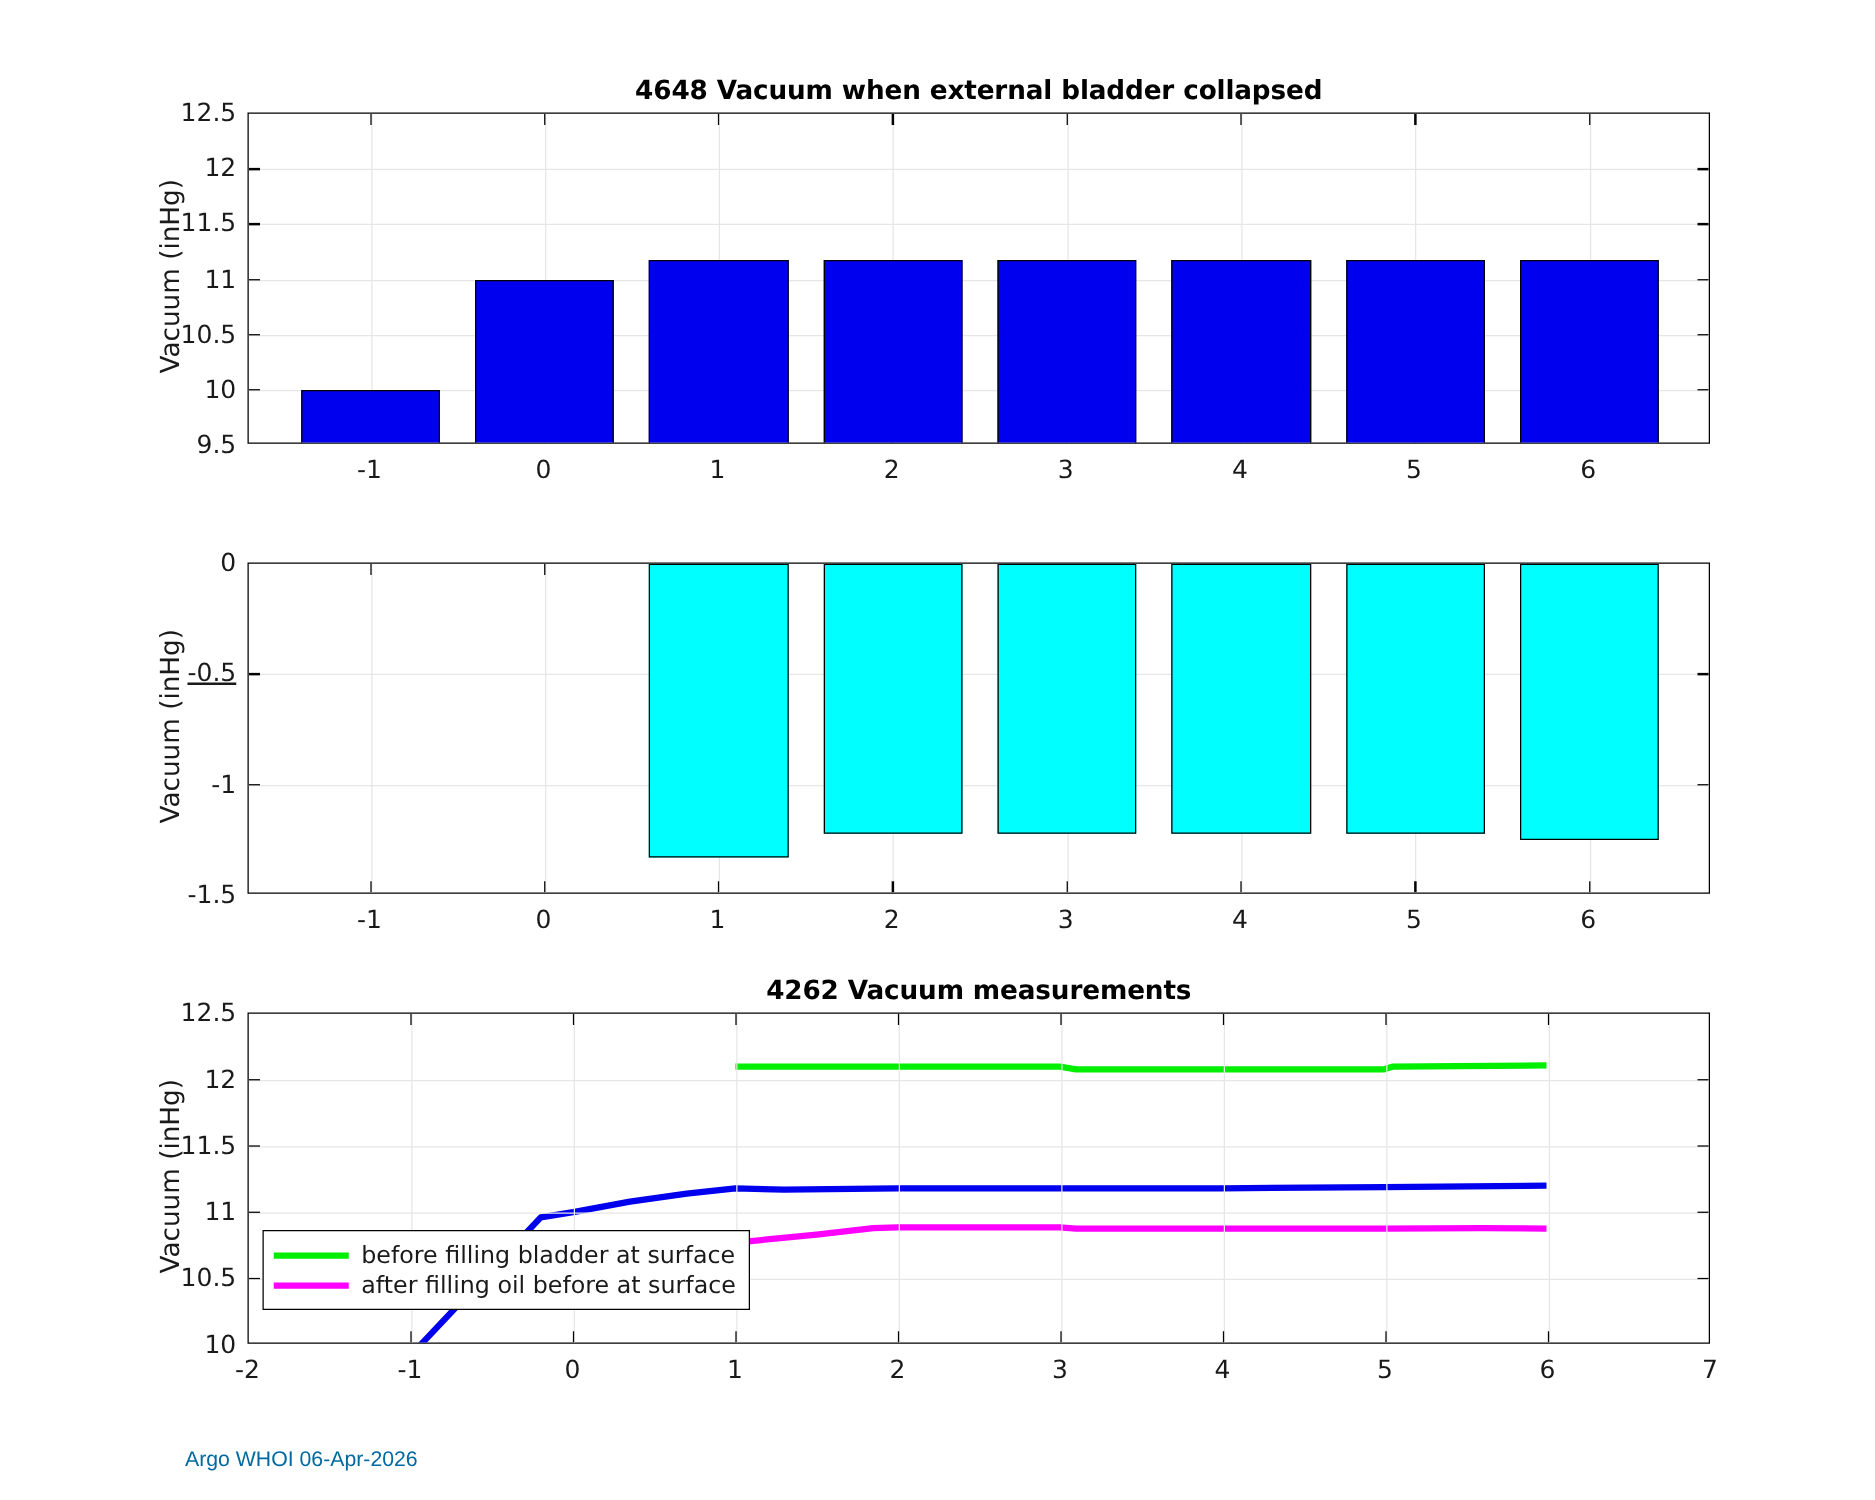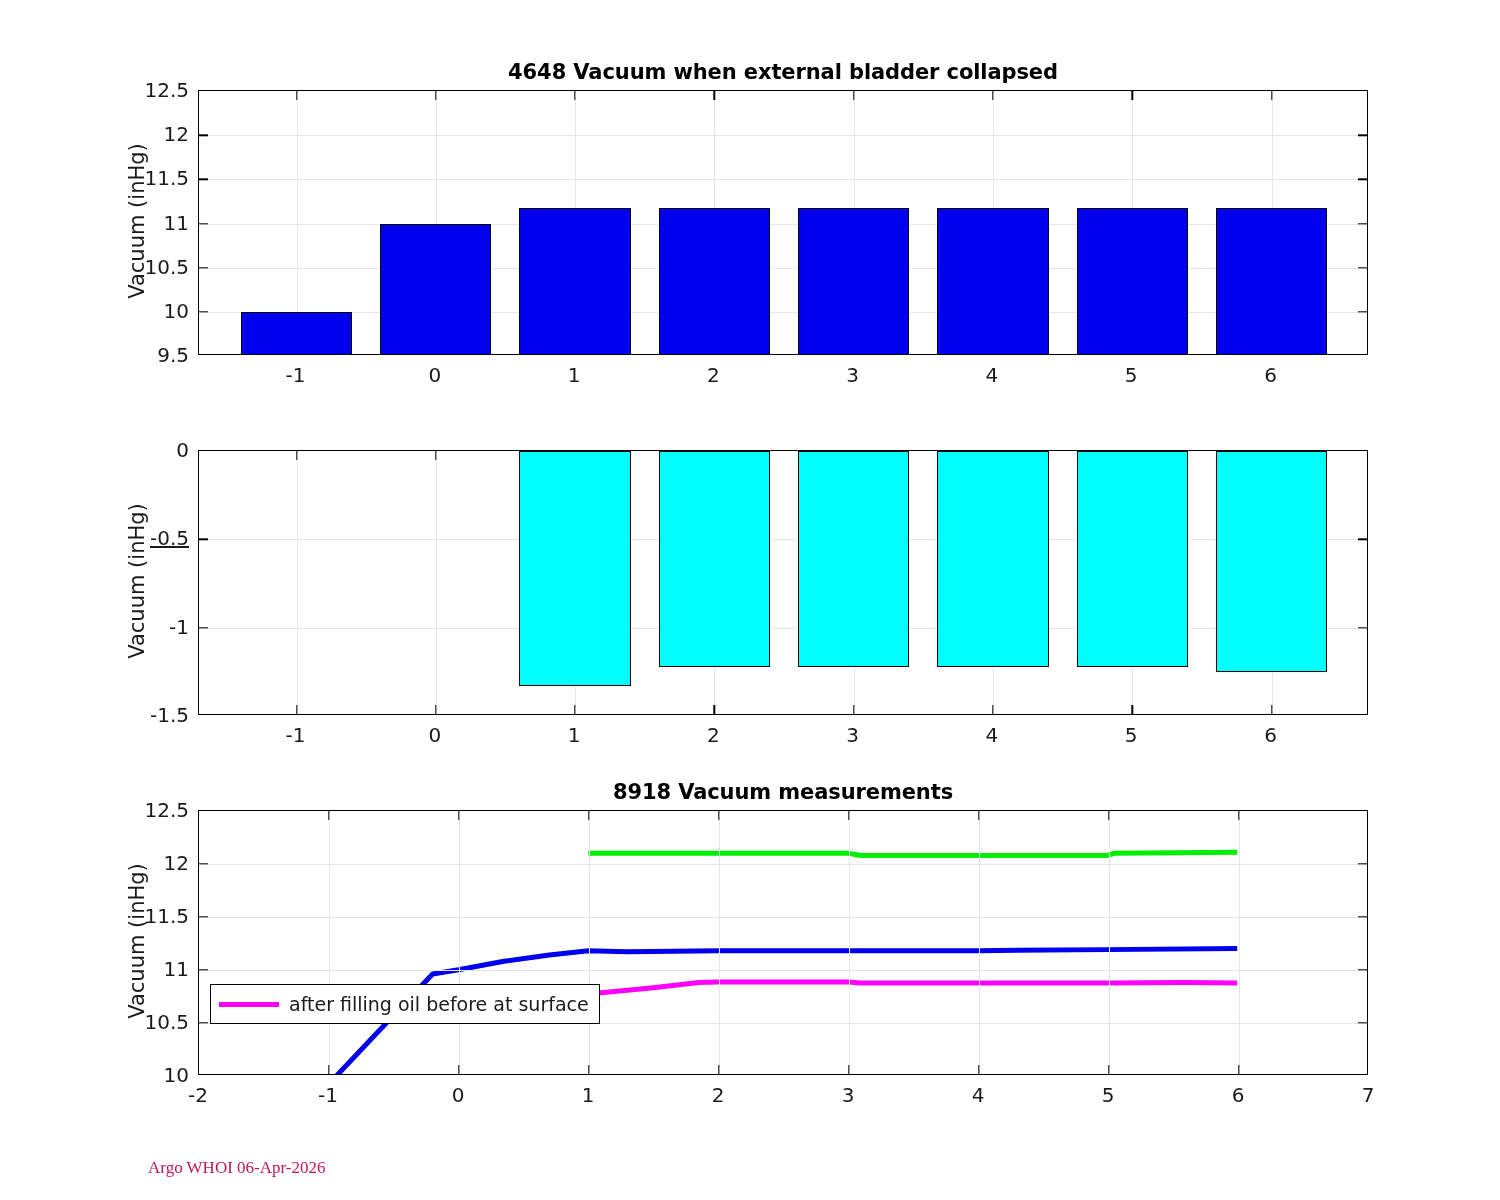--- a/index.html
+++ b/index.html
@@ -139,22 +139,22 @@
   }
   .legend-text {
     font-size: 19px;
     color: #1a1a1a;
     white-space: nowrap;
     font-family: "DejaVu Sans", "Liberation Sans", sans-serif;
   }
   .footer {
     position: absolute;
     font-size: 17px;
-    color: #be185d;
-    font-family: Liberation Serif, serif;
+    color: #0369a1;
+    font-family: Liberation Sans, sans-serif;
     text-align: center;
   }
 </style>
 </head>
 <body>
 
 <div class="figure">
 
   <div class="panel" id="panel-0" style="left:198px; top:90px; width:1170px; height:265px;">
     <div class="plot-title">4648 Vacuum when external bladder collapsed</div>
@@ -273,21 +273,21 @@
       <div class="xtick-label" style="left: 236.786px;">0</div>
       <div class="xtick-label" style="left: 376.071px;">1</div>
       <div class="xtick-label" style="left: 515.357px;">2</div>
       <div class="xtick-label" style="left: 654.643px;">3</div>
       <div class="xtick-label" style="left: 793.929px;">4</div>
       <div class="xtick-label" style="left: 933.214px;">5</div>
       <div class="xtick-label" style="left: 1072.5px;">6</div>
     </div>
 
   <div class="panel" id="panel-2" style="left:198px; top:810px; width:1170px; height:265px;">
-    <div class="plot-title">8918 Vacuum measurements</div>
+    <div class="plot-title">4262 Vacuum measurements</div>
     <div class="axes" id="axes-2" style="left: 0px; top: 0px; width: 1170px; height: 265px;">
       <svg class="series-line" id="svg-2" viewBox="0 0 1170 265" preserveAspectRatio="none">
           <path d="M130.00 273.48 L234.00 163.24 L260.00 159.00 L305.50 150.52 L351.00 144.16 L390.00 139.92 L429.00 140.98 L520.00 139.92 L650.00 139.92 L780.00 139.92 L910.00 138.86 L1040.00 137.80" fill="none" stroke="#0000ee" stroke-width="5" stroke-linecap="butt" stroke-linejoin="round"></path>
           <path d="M390.00 42.40 L520.00 42.40 L650.00 42.40 L663.00 44.52 L780.00 44.52 L910.00 44.52 L916.50 42.40 L1040.00 41.34" fill="none" stroke="#00ee00" stroke-width="5" stroke-linecap="butt" stroke-linejoin="round"></path>
           <path d="M390.00 183.38 L455.00 177.02 L500.50 171.72 L520.00 171.19 L650.00 171.19 L663.00 172.25 L780.00 172.25 L910.00 172.25 L988.00 171.72 L1040.00 172.25" fill="none" stroke="#ff00ff" stroke-width="5" stroke-linecap="butt" stroke-linejoin="round"></path>
         </svg>
     <div class="gridline-h" style="top: 212px;"></div>
         <div class="ytick-mark " style="top: 212px;"></div>
         <div class="ytick-mark right" style="top: 212px;"></div>
         <div class="gridline-h" style="top: 159px;"></div>
@@ -320,20 +320,24 @@
         <div class="gridline-v" style="left: 910px;"></div>
         <div class="xtick-mark " style="left: 910px;"></div>
         <div class="xtick-mark top" style="left: 910px;"></div>
         <div class="gridline-v" style="left: 1040px;"></div>
         <div class="xtick-mark " style="left: 1040px;"></div>
         <div class="xtick-mark top" style="left: 1040px;"></div>
       </div>
     <div class="ylabel" id="ylabel-2" style="width: 265px; left: -194.5px; top: 118.5px;">Vacuum (inHg)</div>
     <div class="legend-box" id="legend-2" style="left: 12px; top: 174px;">
         <div class="legend-row">
+          <span class="legend-swatch" style="background: rgb(0, 238, 0);"></span>
+          <span class="legend-text">before filling bladder at surface</span>
+        </div>
+        <div class="legend-row">
           <span class="legend-swatch" style="background: rgb(255, 0, 255);"></span>
           <span class="legend-text">after filling oil before at surface</span>
         </div>
       </div>
   <div class="ytick-label" style="top: 265px;">10</div>
       <div class="ytick-label" style="top: 212px;">10.5</div>
       <div class="ytick-label" style="top: 159px;">11</div>
       <div class="ytick-label" style="top: 106px;">11.5</div>
       <div class="ytick-label" style="top: 53px;">12</div>
       <div class="ytick-label" style="top: 0px;">12.5</div>

